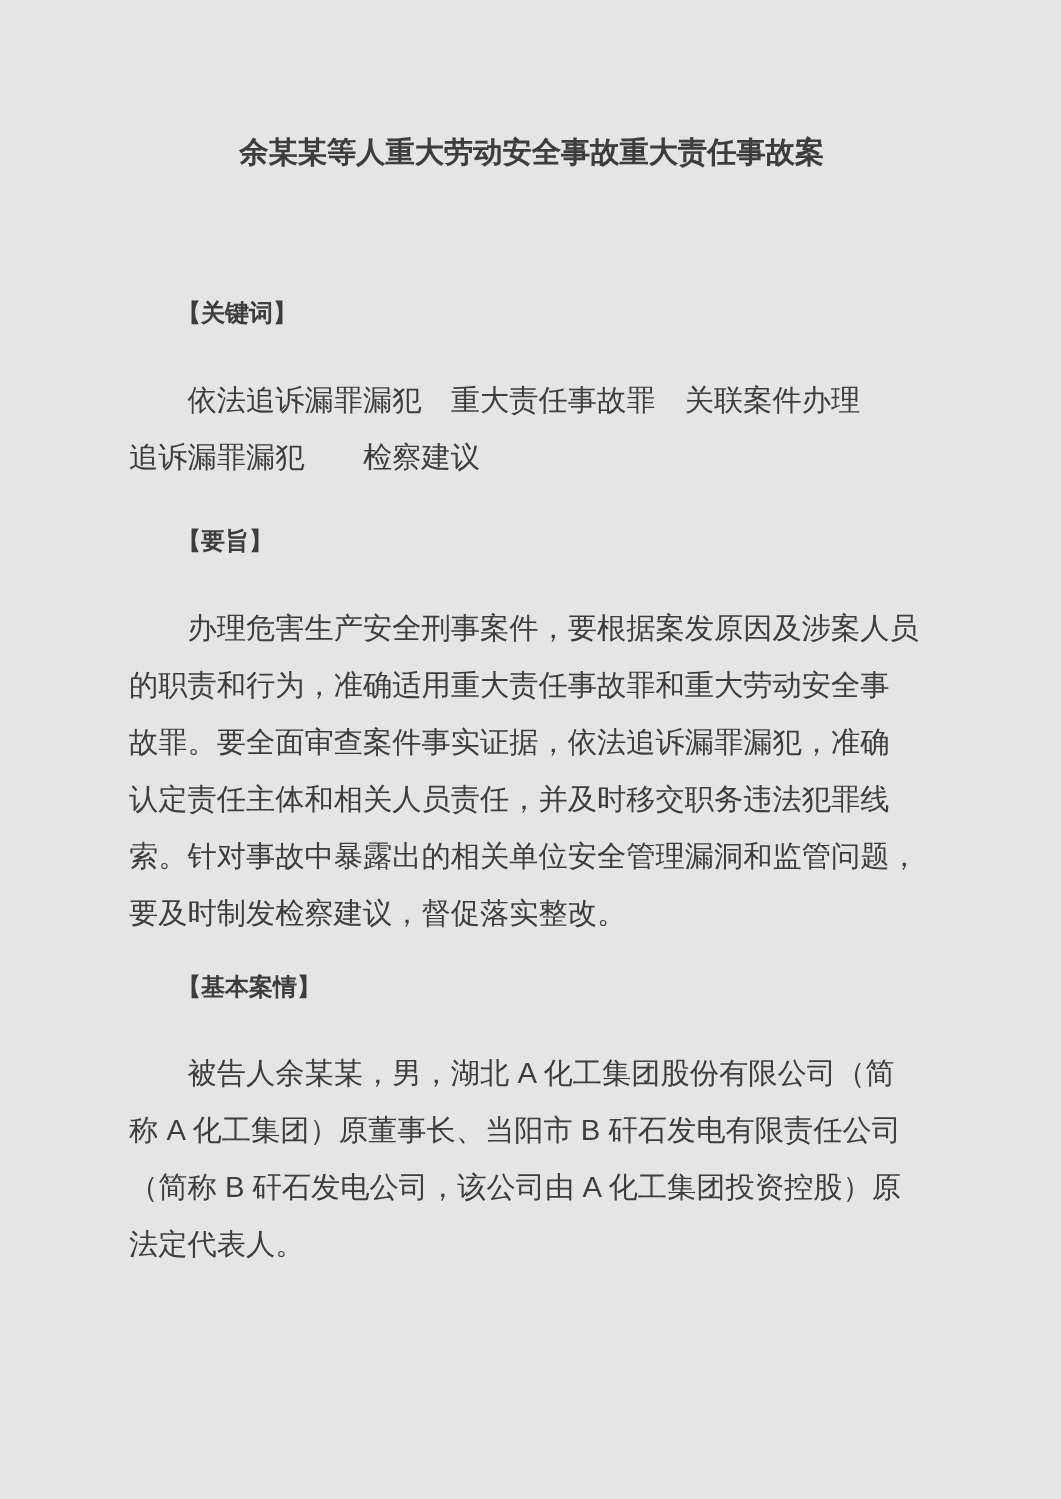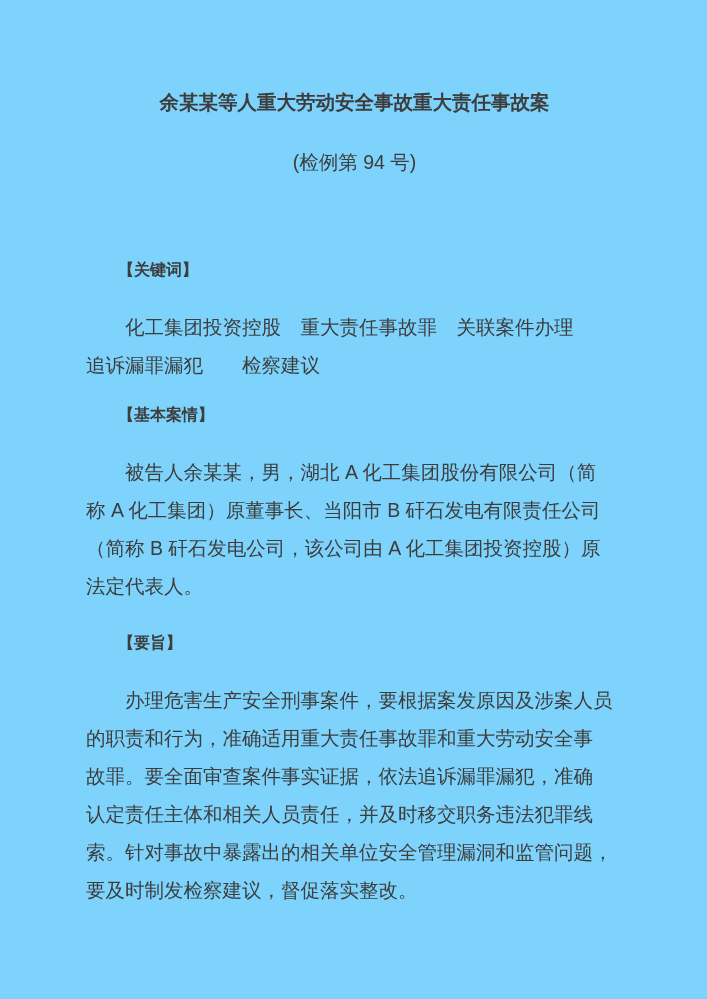--- a/index.html
+++ b/index.html
@@ -6,21 +6,21 @@
     margin: 0;
     padding: 0;
     background: #ffffff;
   }
   .page {
     position: relative;
     width: 707px;
     height: 999px;
     box-sizing: border-box;
     padding: 83px 84px 0 86px;
-    background: #7dd3fc;
+    background: #e5e5e5;
     color: #3d3d3d;
     font-family: "Liberation Sans", sans-serif;
     font-size: 19.5px;
     line-height: 38px;
     overflow: hidden;
   }
   .doc-title {
     margin: 0;
     font-size: 19.5px;
     line-height: 38px;
@@ -52,39 +52,38 @@
   .sec-jiben    .sec-heading { margin: 12px 0 0; }
   .sec-jiben    .sec-body    { margin: 19px 0 0; }
 </style>
 </head>
 <body style="background: rgb(255, 255, 255);">
 
 <div class="page" style="color: rgb(61, 61, 61);">
 
   <h1 class="doc-title">余某某等人重大劳动安全事故重大责任事故案</h1>
 
-  <div class="doc-subtitle">(检例第 94 号)</div>
 
   <section class="sec sec-keywords">
     <h2 class="sec-heading">【关键词】</h2>
-    <p class="sec-body">化工集团投资控股　重大责任事故罪　关联案件办理
+    <p class="sec-body">依法追诉漏罪漏犯　重大责任事故罪　关联案件办理
 追诉漏罪漏犯　　检察建议</p>
-  </section>
-
-  <section class="sec sec-jiben">
-    <h2 class="sec-heading">【基本案情】</h2>
-    <p class="sec-body">被告人余某某，男，湖北 A 化工集团股份有限公司（简
-称 A 化工集团）原董事长、当阳市 B 矸石发电有限责任公司
-（简称 B 矸石发电公司，该公司由 A 化工集团投资控股）原
-法定代表人。</p>
   </section>
 
   <section class="sec sec-yaozhi">
     <h2 class="sec-heading">【要旨】</h2>
     <p class="sec-body">办理危害生产安全刑事案件，要根据案发原因及涉案人员
 的职责和行为，准确适用重大责任事故罪和重大劳动安全事
 故罪。要全面审查案件事实证据，依法追诉漏罪漏犯，准确
 认定责任主体和相关人员责任，并及时移交职务违法犯罪线
 索。针对事故中暴露出的相关单位安全管理漏洞和监管问题，
 要及时制发检察建议，督促落实整改。</p>
   </section>
 
+  <section class="sec sec-jiben">
+    <h2 class="sec-heading">【基本案情】</h2>
+    <p class="sec-body">被告人余某某，男，湖北 A 化工集团股份有限公司（简
+称 A 化工集团）原董事长、当阳市 B 矸石发电有限责任公司
+（简称 B 矸石发电公司，该公司由 A 化工集团投资控股）原
+法定代表人。</p>
+  </section>
+
 </div>
 
 </body></html>

